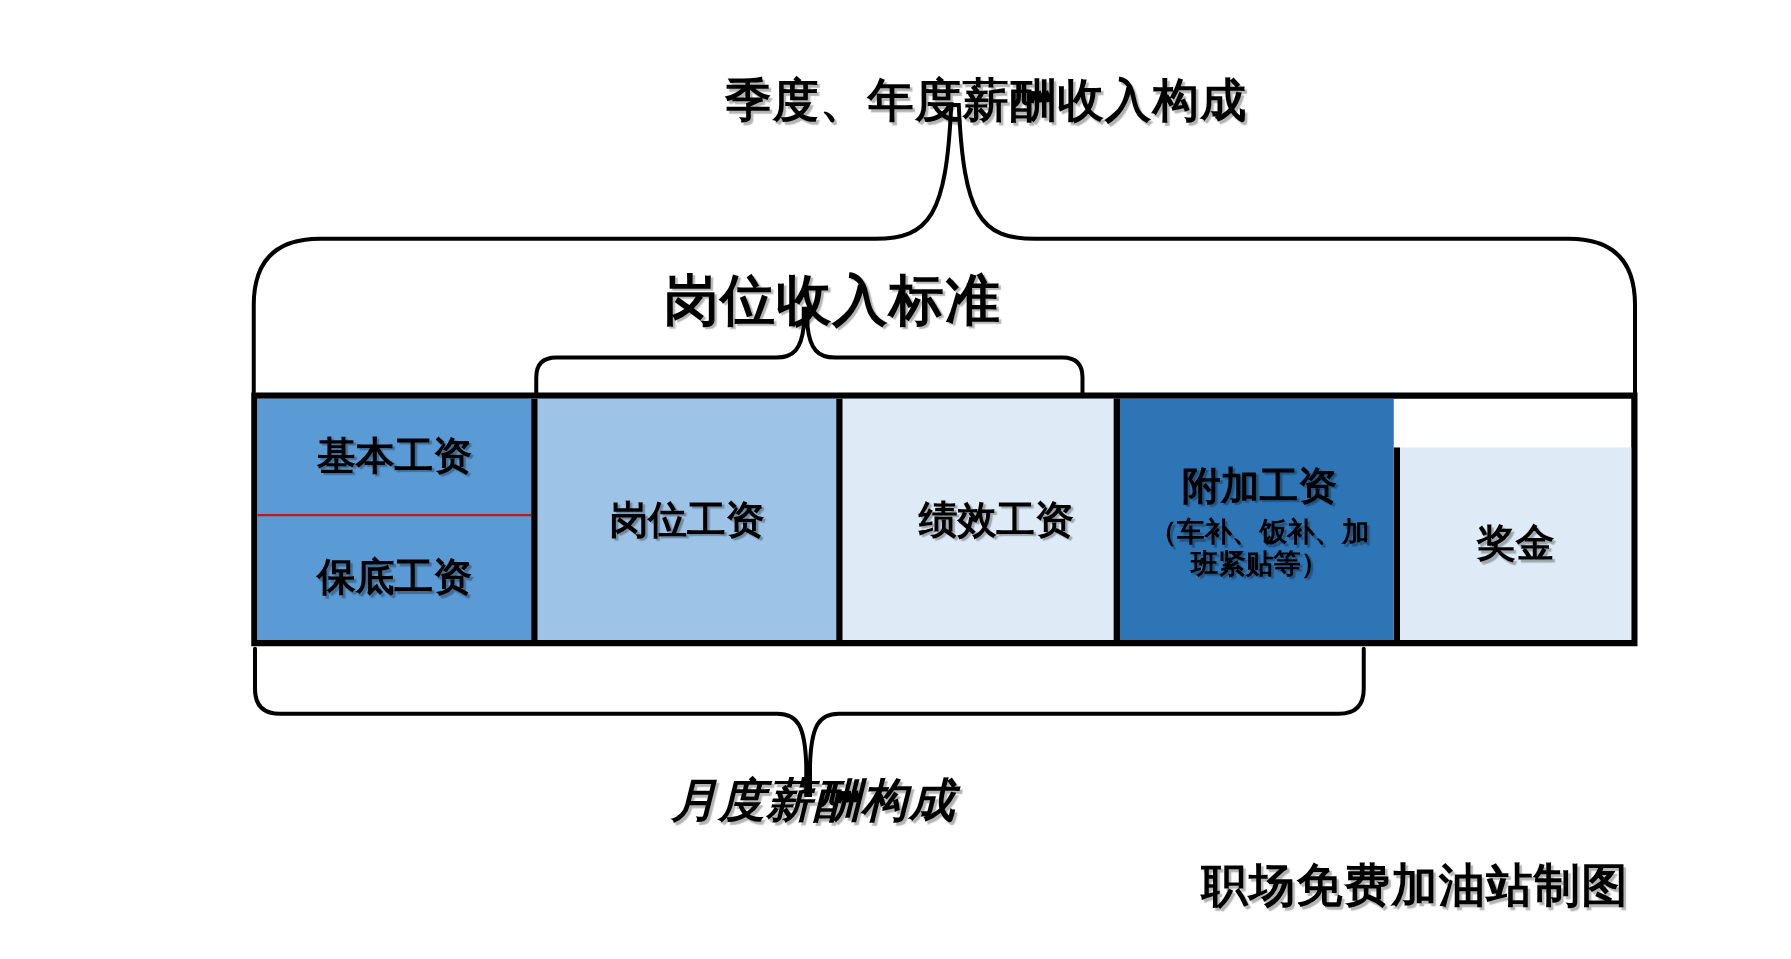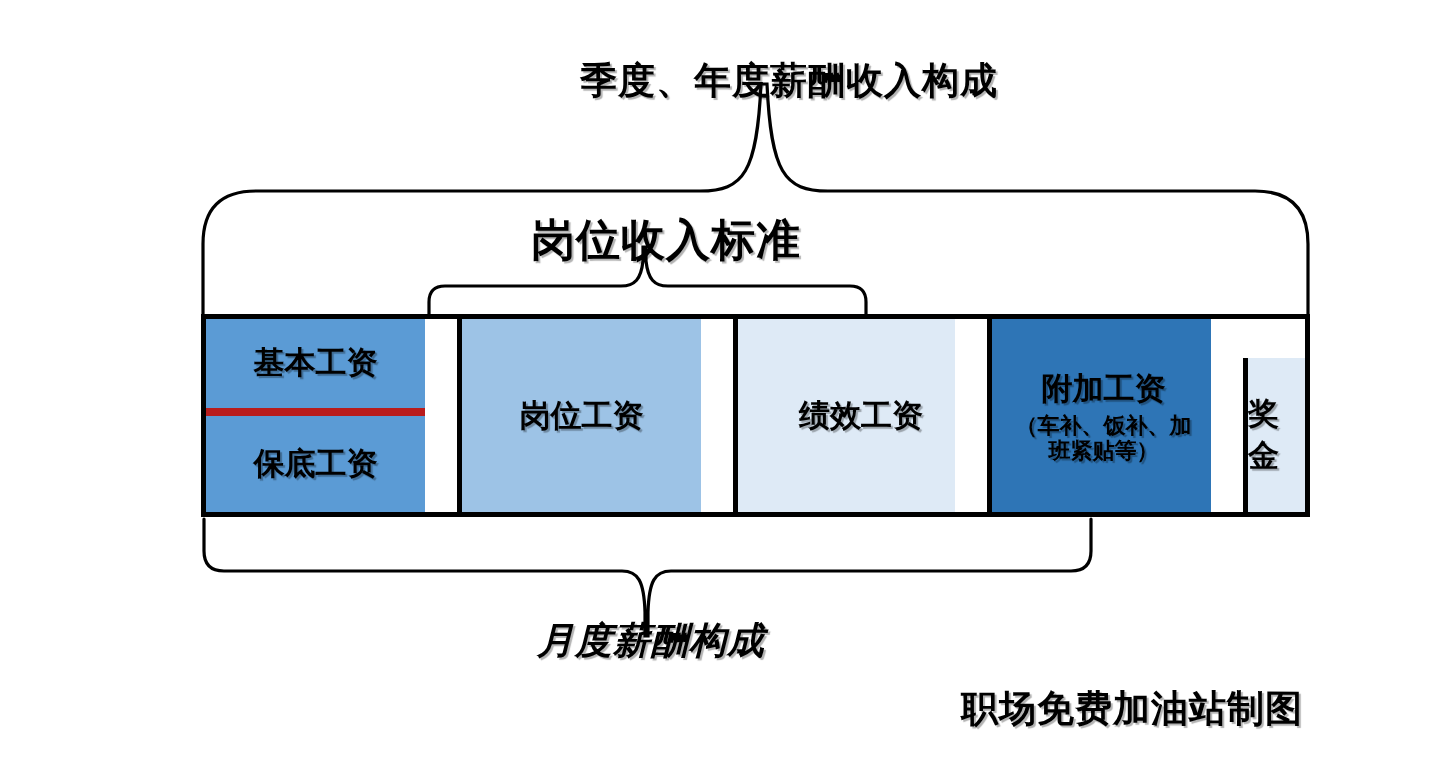--- a/index.html
+++ b/index.html
@@ -11,29 +11,29 @@
        text-shadow:2px 2px 1px rgba(0,0,0,0.30);}
   .top-title{left:580px;top:30px;font-size:37px;letter-spacing:1px;margin-top:26px;}
   .mid-label{left:531px;top:211px;font-size:44px;letter-spacing:1px;}
   .bottom-label{left:537px;top:616px;font-size:37px;letter-spacing:1px;font-style:italic;}
   .credit{left:961px;top:684px;font-size:37px;letter-spacing:1px;}
   .braces{position:absolute;left:0;top:0;pointer-events:none;}
   .braces path{fill:none;stroke:#000;stroke-width:3.2;stroke-linecap:round;}
 
   .boxes{
     position:absolute;left:201px;top:314px;width:1109px;height:203px;
-    border:5px solid #000;box-sizing:border-box;display:flex;gap:32px;
+    border:5px solid #000;box-sizing:border-box;display:flex;
   }
   .col-stacked{width:219px;display:flex;flex-direction:column;box-sizing:border-box;}
   .cell{
     box-sizing:border-box;display:flex;align-items:center;justify-content:center;
     font-weight:bold;font-size:31px;text-shadow:2px 2px 1px rgba(0,0,0,0.30);
   }
   .half-top{flex:48;}
-  .half-bottom{flex:52;border-top:8px solid #b91c1c;}
+  .half-bottom{flex:52;border-top:2px solid #b91c1c;}
   .col{border-left:5px solid #000;}
   .w2{width:244px;} .w3{width:222px;} .w4{width:224px;} .w5{flex:1;}
   .cell-inner-left{display:block;text-align:center;padding:0 10px 0 14px;}
   .sub-label{font-size:22px;line-height:1.12;margin-top:4px;white-space:normal;
              letter-spacing:0px;}
 </style>
 </head>
 <body>
 
 <div class="stage">

